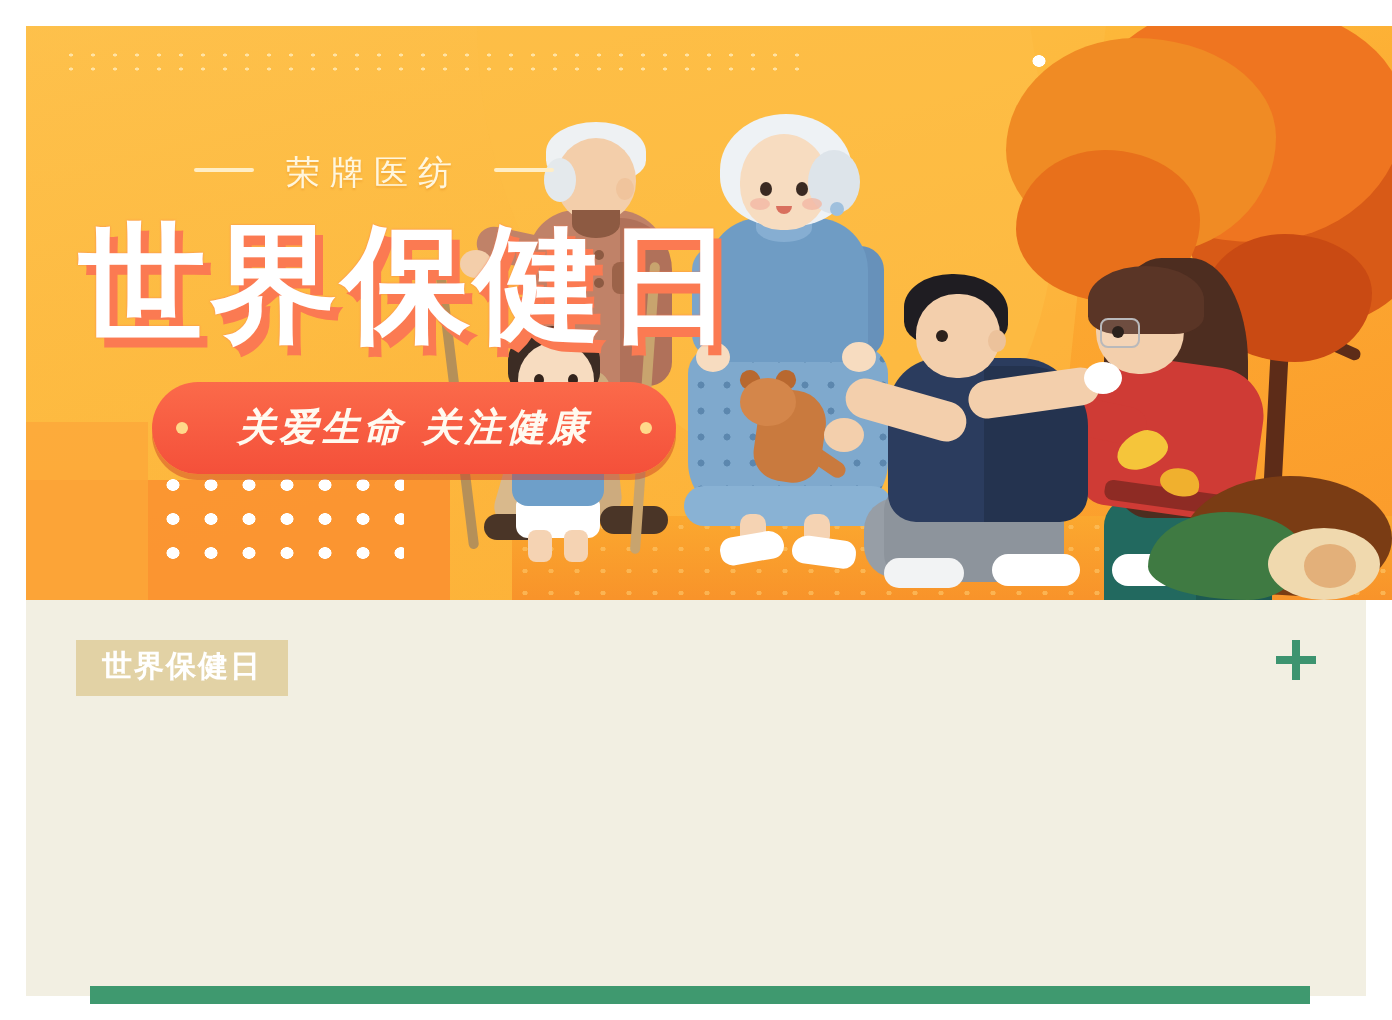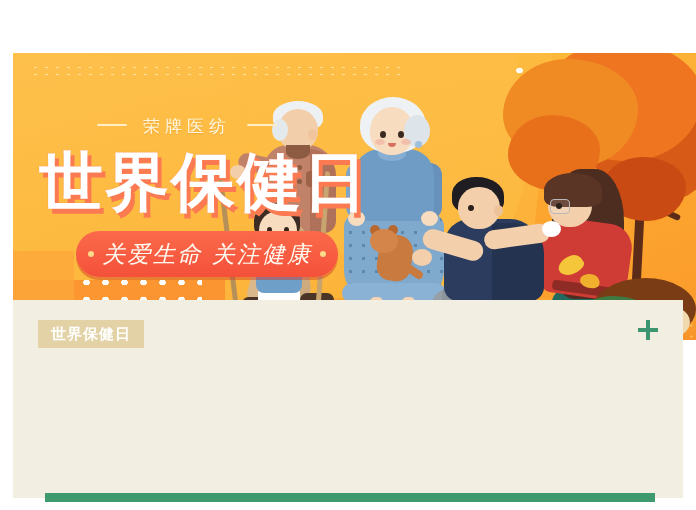--- a/index.html
+++ b/index.html
@@ -3,21 +3,21 @@
 <meta charset="utf-8">
 <style>
   html,body{margin:0;padding:0;background:#ffffff;}
   body{width:696px;height:510px;overflow:hidden;
        font-family:"Liberation Sans","DejaVu Sans",sans-serif;}
 
   #page{position:relative;width:696px;height:510px;background:#ffffff;}
 
   
   .banner{position:absolute;left:13px;top:13px;width:683px;height:287px;
-          overflow:hidden;background:#fcb034;margin-top:40px;}
+          overflow:hidden;background:#fcb034;}
   .bg-grad{position:absolute;inset:0;
       background:linear-gradient(160deg,#fdc04a 0%,#fdb739 38%,#fca730 62%,#fb9a2b 100%);}
   .bg-swoop{position:absolute;left:-6%;top:-30%;width:82%;height:150%;
       background:linear-gradient(180deg,#fec24e,#fdb63a);
       border-radius:0 0 55% 0;transform:rotate(-9deg);opacity:.75;}
   .bg-swoop2{position:absolute;right:22%;top:-40%;width:46%;height:120%;
       background:#fdbe45;border-radius:0 0 0 70%;transform:rotate(6deg);opacity:.55;}
   .bg-lowblock{position:absolute;left:0;bottom:0;width:31%;height:21%;
       background:#fb9430;opacity:.95;}
   .bg-lowblock2{position:absolute;left:0;bottom:0;width:9%;height:31%;
@@ -46,21 +46,21 @@
       text-shadow:4px 5px 0 #fb7a52, 0 0 1px #fb7a52;}
 
   .badge{position:absolute;left:63px;top:178px;width:262px;height:46px;
       border-radius:25px;
       background:linear-gradient(180deg,#fb6a4a 0%,#f4503a 100%);
       box-shadow:0 3px 0 rgba(205,60,35,.45);}
   .badge-dot{position:absolute;top:50%;margin-top:-3px;width:6px;height:6px;
       border-radius:50%;background:#ffd98a;}
   .badge-dot.l{left:12px;} .badge-dot.r{right:12px;}
   .badge-text{position:absolute;inset:0;display:flex;align-items:center;
-      justify-content:center;color:#fffaf0;font-size:23px;font-weight:400;
+      justify-content:center;color:#fffaf0;font-size:19px;font-weight:700;
       font-style:italic;letter-spacing:2px;
       font-family:"DejaVu Sans","Liberation Sans",sans-serif;}
 
   
   .illus{position:absolute;right:0;top:0;width:440px;height:287px;}
   .il{position:absolute;}
   .ground{left:0;bottom:0;width:100%;height:42px;
       background:linear-gradient(180deg,#fba82f,#f8932a);}
   .ground-specks{left:0;bottom:0;width:100%;height:42px;
       background-image:radial-gradient(#fdc567 1.2px,transparent 1.4px);

